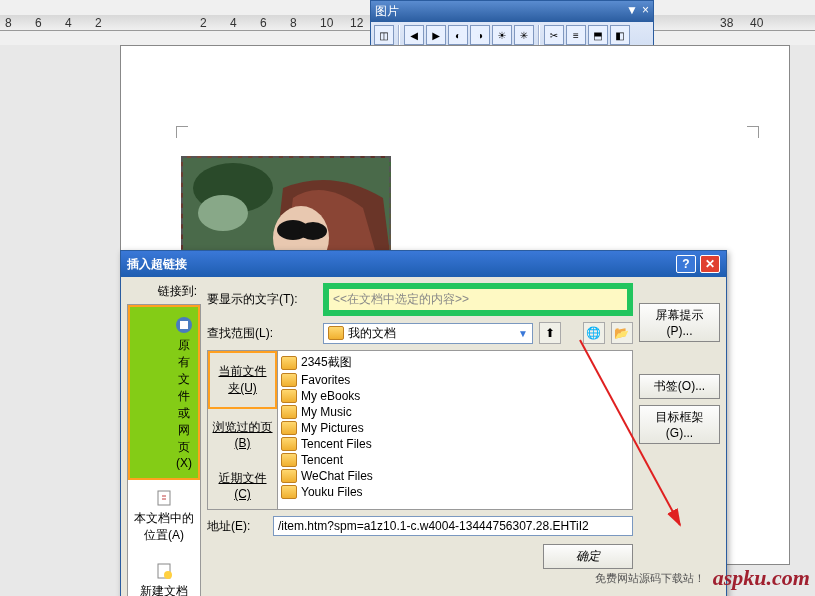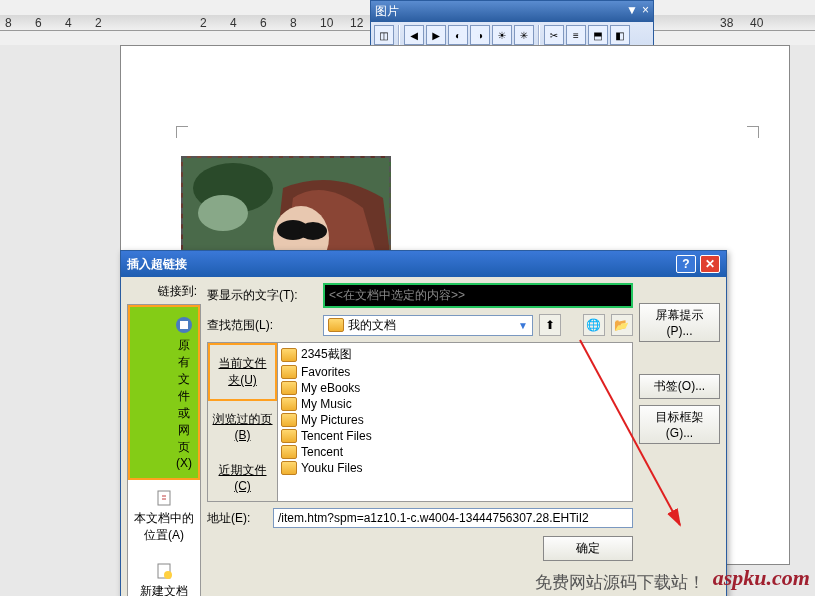--- a/index.html
+++ b/index.html
@@ -37,39 +37,39 @@
 .left-col { width: 95px; }
 .left-col .label-top { margin-bottom: 4px; text-align: right; padding-right: 4px; }
 .left-nav { border: 1px solid #999; background: #fff; }
 .left-nav-item { padding: 8px 4px; text-align: center; border-bottom: 1px solid transparent; cursor: pointer; }
 .left-nav-item.selected { border: 2px solid #ffa020; background: #84cc16; padding-left: 44px; }
 .left-nav-item .icon { display: block; margin: 0 auto 2px; width: 20px; height: 20px; }
 
 .center-col { flex: 1; }
 .row { display: flex; align-items: center; margin-bottom: 6px; gap: 6px; }
 .row label { width: 110px; text-align: left; }
-.text-display { flex: 1; color: #888; background: #000000; border: 2px solid #22c55e; padding: 2px 4px; }
+.text-display { flex: 1; color: #888; background: #fef9c3; border: 6px solid #22c55e; padding: 2px 4px; }
 .lookup-icon { width: 22px; height: 22px; border: 1px solid #aaa; background: #f0f0e8; display: flex; align-items: center; justify-content: center; cursor: pointer; }
 .file-browser { display: flex; border: 1px solid #999; height: 160px; }
 .fb-left { width: 70px; background: #e8e6da; border-right: 1px solid #999; display: flex; flex-direction: column; }
 .fb-left-item { padding: 10px 4px; text-align: center; cursor: pointer; text-decoration: underline; }
 .fb-left-item.sel { border: 2px solid #ffa020; }
 .fb-list { flex: 1; background: #fff; overflow-y: scroll; padding: 2px; }
 .fb-item { display: flex; align-items: center; gap: 4px; padding: 1px; cursor: pointer; }
 .folder-icon { width: 16px; height: 14px; background: linear-gradient(#ffd870,#f0b030); border: 1px solid #c08020; border-radius: 2px; display: inline-block; }
 .addr-row input { flex: 1; border: 1px solid #7a98c0; padding: 2px 4px; }
 
 .right-col { width: 120px; display: flex; flex-direction: column; gap: 6px; padding-top: 20px; }
 .btn { background: linear-gradient(#fdfdfd,#e8e8e0); border: 1px solid #888; padding: 3px 8px; text-align: center; cursor: pointer; }
 .btn.ok { width: 90px; margin-left: auto; }
 
 .arrow-anno { position: absolute; pointer-events: none; }
 
 .watermark { position: absolute; bottom: 5px; right: 5px; font-style: italic; color: #a02030; font-size: 22px; font-weight: bold; font-family: Georgia; }
-.watermark-sub { position: absolute; bottom: 2px; right: 110px; font-size: 17px; color: #555; }
+.watermark-sub { position: absolute; bottom: 10px; right: 110px; font-size: 11px; color: #555; }
 
 .folder-select { display: flex; align-items: center; gap: 4px; border: 1px solid #7a98c0; padding: 1px 4px; width: 210px; background: #fff; cursor: pointer; }
 .folder-select::after { content: "▼"; margin-left: auto; color: #3a78d8; font-size: 10px; }
 </style>
 </head>
 <body>
 
 <div class="topbar">
   <div class="ruler">
     <span class="ruler-text" style="left:5px">8</span>
@@ -222,29 +222,33 @@
           <div class="fb-item">
               <span class="folder-icon"></span>
               <span>Tencent Files</span>
             </div>
           <div class="fb-item">
               <span class="folder-icon"></span>
               <span>Tencent</span>
             </div>
           <div class="fb-item">
               <span class="folder-icon"></span>
+              <span>WeChat Files</span>
+            </div>
+          <div class="fb-item">
+              <span class="folder-icon"></span>
               <span>Youku Files</span>
             </div>
         </div>
       </div>
       <div class="row addr-row" style="margin-top:6px;">
         <label style="width:60px">地址(E):</label>
         <input type="text" value="/item.htm?spm=a1z10.1-c.w4004-13444756307.28.EHTiI2" style="">
       </div>
-      <div style="display:flex; justify-content:flex-end; margin-top:8px;">
+      <div style="display:flex; justify-content:flex-end; margin-top:8px;font-style:italic;">
         <div class="btn ok">确定</div>
       </div>
     </div>
 
     <div class="right-col">
       <div class="btn">屏幕提示(P)...</div>
       <div style="height:20px"></div>
       <div class="btn">书签(O)...</div>
       <div class="btn">目标框架(G)...</div>
     </div>

